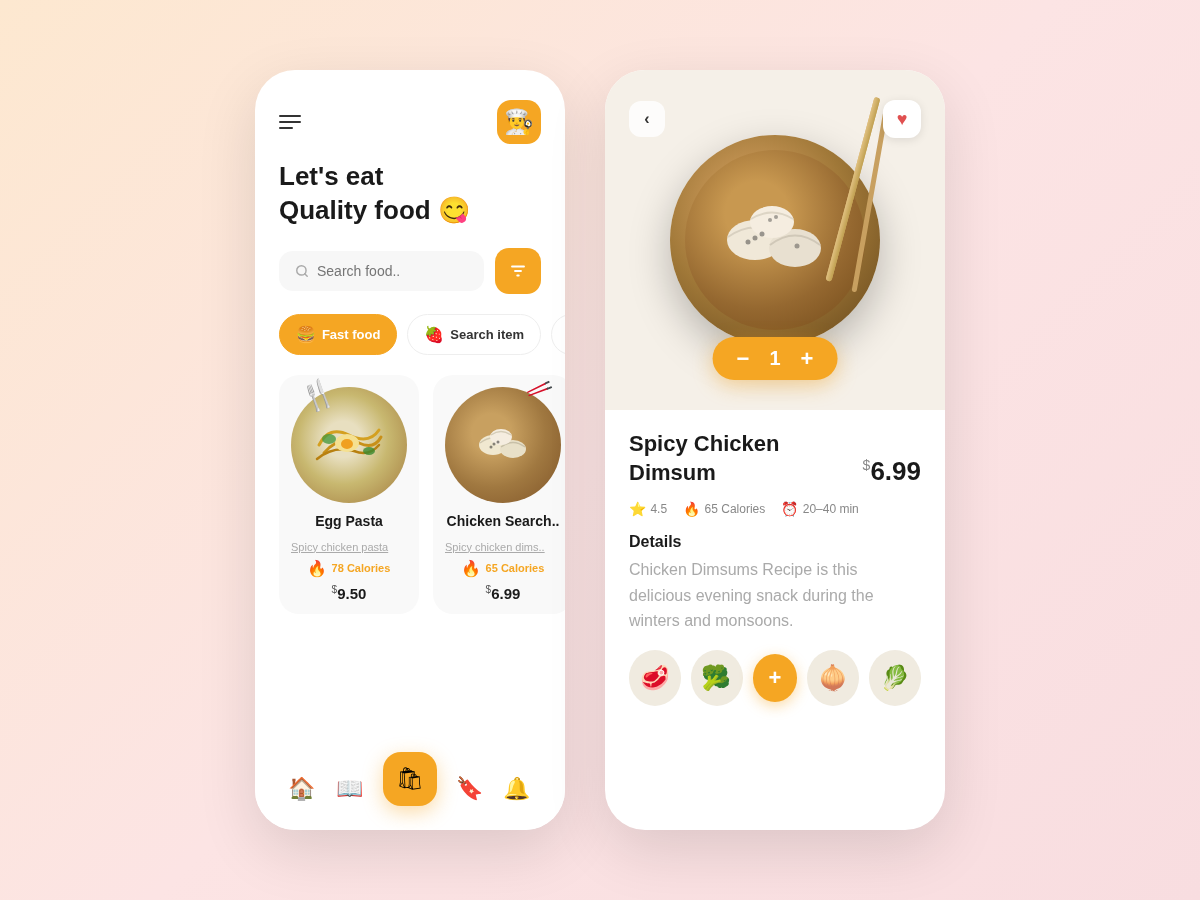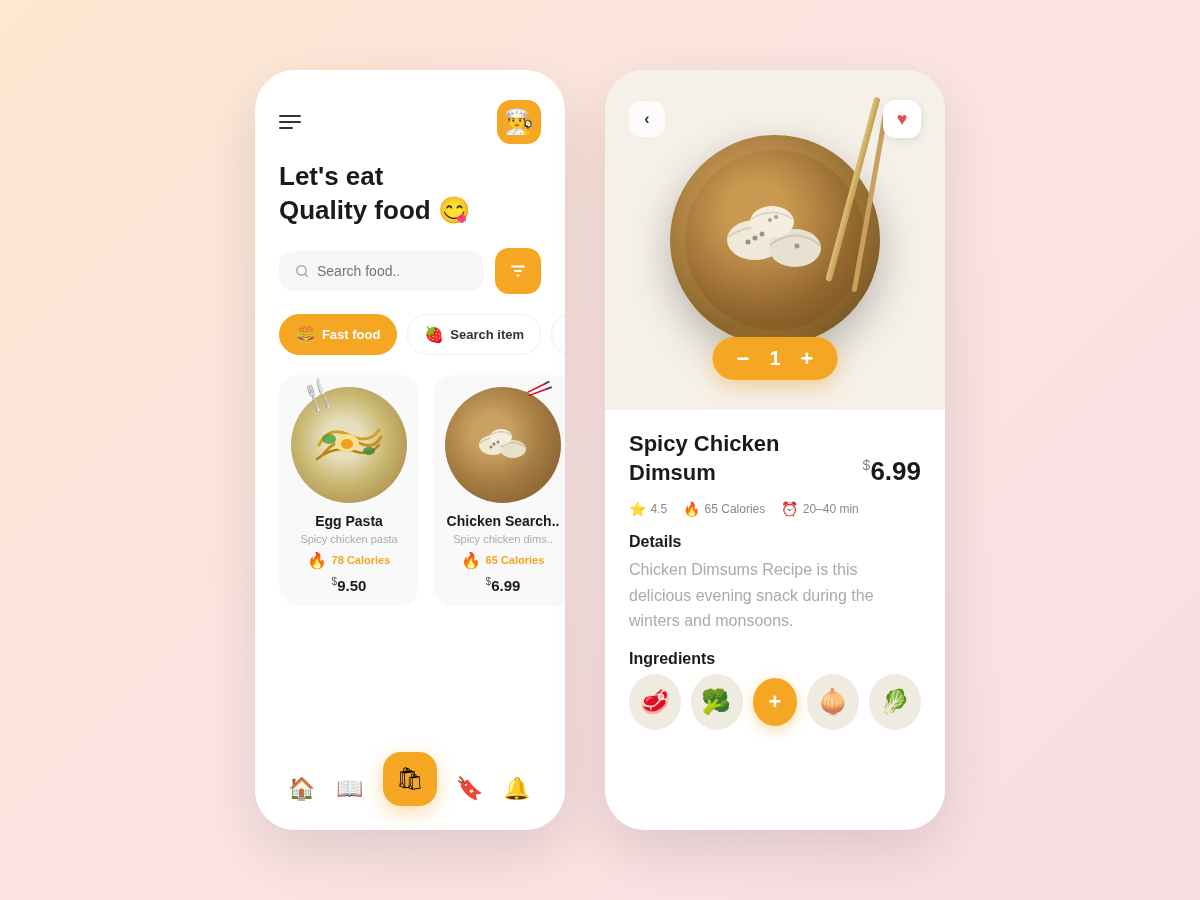--- a/index.html
+++ b/index.html
@@ -165,27 +165,27 @@
       width: 140px;
       flex-shrink: 0;
       cursor: pointer;
     }
 
     .food-card-name {
       font-size: 14px;
       font-weight: 700;
       color: #1a1a1a;
       text-align: center;
-      margin-bottom: 4px;
+      margin-bottom: 12px;
     }
     .food-card-desc {
       font-size: 11px;
       color: #aaa;
-      text-align: center;
       margin-bottom: 6px;
+      text-decoration: underline;
     }
     .calories-row {
       display: flex;
       align-items: center;
       justify-content: center;
       gap: 4px;
       margin-bottom: 6px;
     }
     .calories-text {
       font-size: 11px;
@@ -625,21 +625,20 @@
           </div>
           <div class="meta-item">
             <span class="meta-emoji">⏰</span>
             <span>20–40 min</span>
           </div>
         </div>
 
         <div class="section-title">Details</div>
         <div class="section-desc">Chicken Dimsums Recipe is this delicious evening snack during the winters and monsoons.</div>
 
-        <div class="section-title">Ingredients</div>
         <div class="ingredients-row">
           <div class="ingredient-circle">🥩</div>
           <div class="ingredient-circle">🥦</div>
           <div class="ingredient-plus">+</div>
           <div class="ingredient-circle">🧅</div>
           <div class="ingredient-circle">🥬</div>
         </div>
 
       </div>
     </div>

